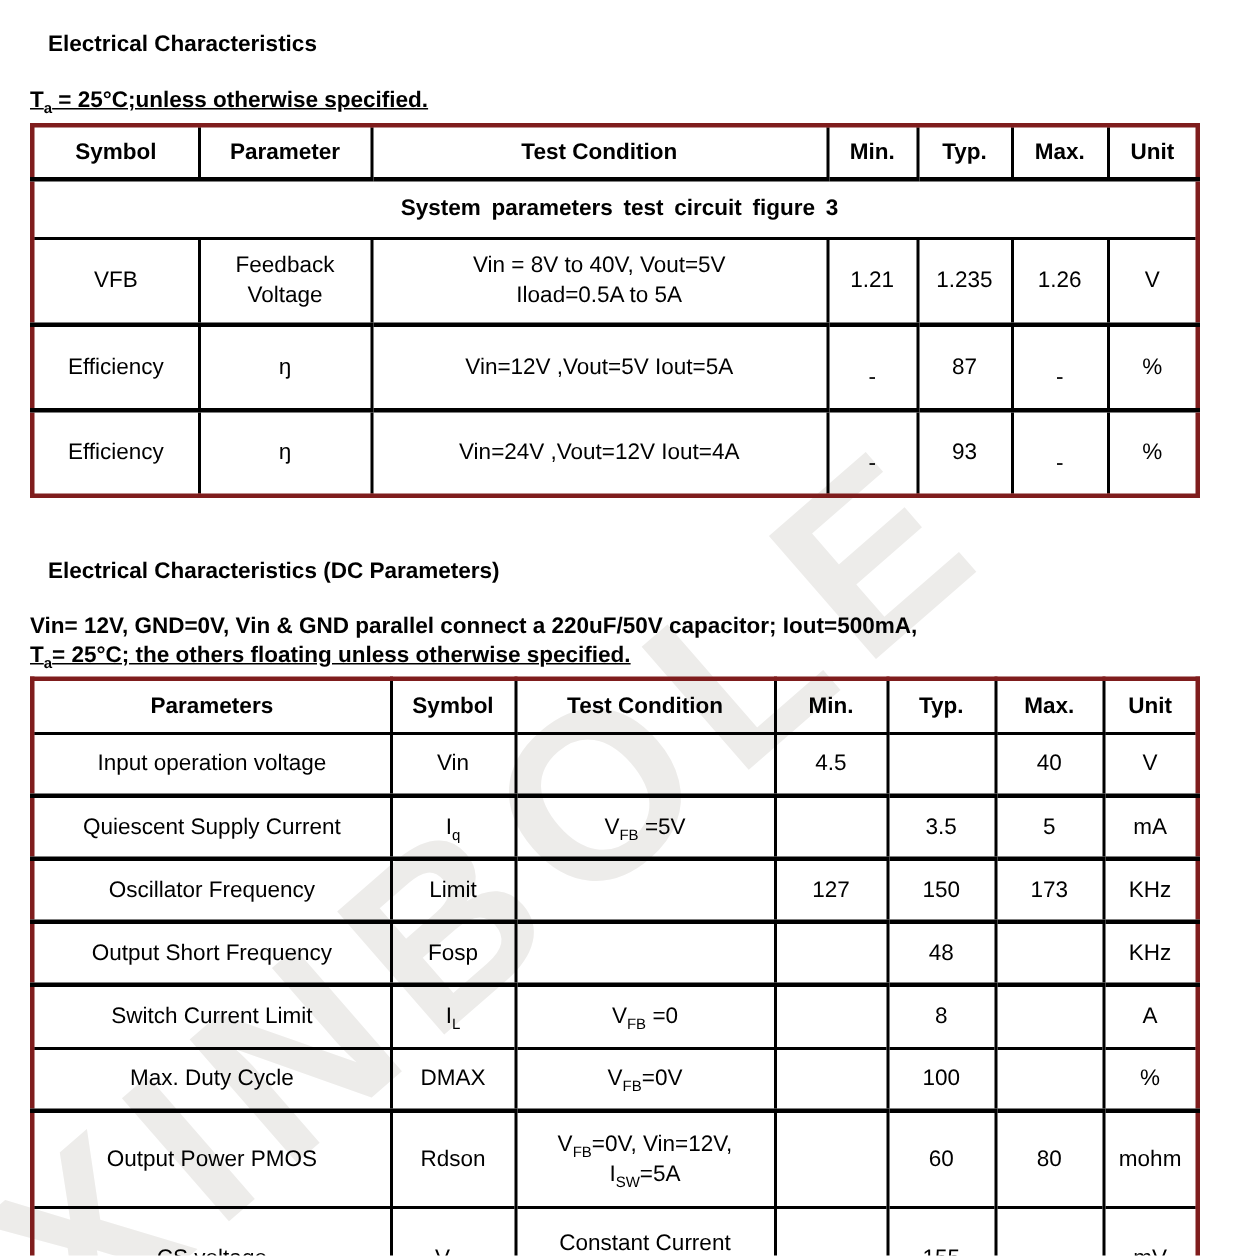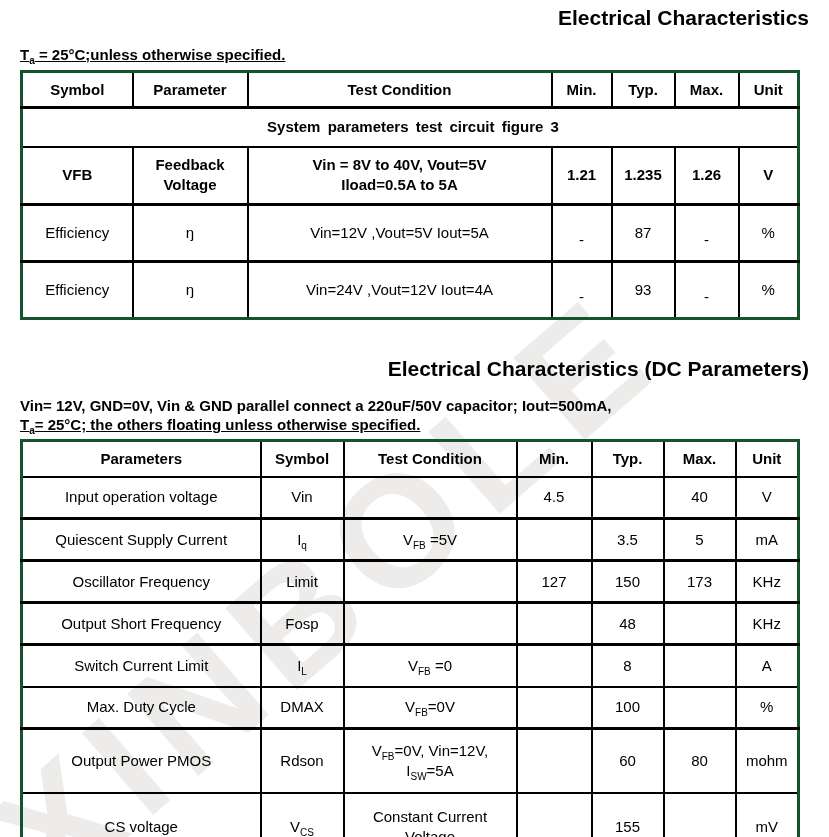--- a/index.html
+++ b/index.html
@@ -7,39 +7,39 @@
     width:829px;height:837px;background:#ffffff;position:relative;overflow:hidden;
     font-family:"Liberation Sans", sans-serif;color:#000;
   }
   .watermark{
     position:absolute;left:18px;top:770px;z-index:0;
     transform:rotate(-41deg);transform-origin:0 50%;
     font-size:158px;font-weight:bold;letter-spacing:16px;white-space:nowrap;
     color:#edecea;user-select:none;
   }
   .page{position:relative;z-index:1;padding:0 20px;}
-  .sec-title{font-size:21px;font-weight:bold;margin:0;padding:0;line-height:25px;text-align:right;}
+  .sec-title{font-size:15px;font-weight:bold;margin:12px;padding:0;line-height:25px;}
   .sec-title.first{padding-top:5px;}
   .sec-title.second{margin-top:36px;}
   .note{font-size:15px;line-height:19px;font-weight:bold;}
   .note.underlined{text-decoration:underline;width:max-content;}
   .note1{margin-top:15px;margin-bottom:6px;}
   .note2a{margin-top:15px;}
   .note2b{margin-bottom:5px;}
-  table{border-collapse:collapse;table-layout:fixed;width:777px;border:3px solid #14532d;background:transparent;}
+  table{border-collapse:collapse;table-layout:fixed;width:777px;border:3px solid #7f1d1d;background:transparent;}
   td,th{border:2px solid #000;text-align:center;vertical-align:middle;
         font-size:15px;padding:0;line-height:20px;background:transparent;}
   th{font-weight:bold;}
   tr.hb3 > td, tr.hb3 > th{border-bottom-width:3px;}
   tr.hb1 > td{border-bottom:1px solid #9a9a9a;}
   .group-cell{text-align:center;font-weight:bold;padding-left:6px;word-spacing:3px;}
   td.low{vertical-align:bottom;padding-bottom:13px;line-height:14px;}
   sub{font-size:10px;line-height:0;}
   
-  .rh36{height:36px;} .rh39{height:39px;} .rh58{height:58px;font-weight:bold;} .rh57{height:57px;}
+  .rh36{height:36px;} .rh39{height:39px;} .rh58{height:58px;} .rh57{height:57px;}
   .rh42{height:42px;} .rh56{height:64px;} .rh54{height:70px;}
 </style>
 </head>
 <body>
 
 <div class="watermark" style="color: rgb(237, 236, 234);">XINBOLE</div>
 
 <div class="page">
 
   <h1 class="sec-title first">Electrical Characteristics</h1>

